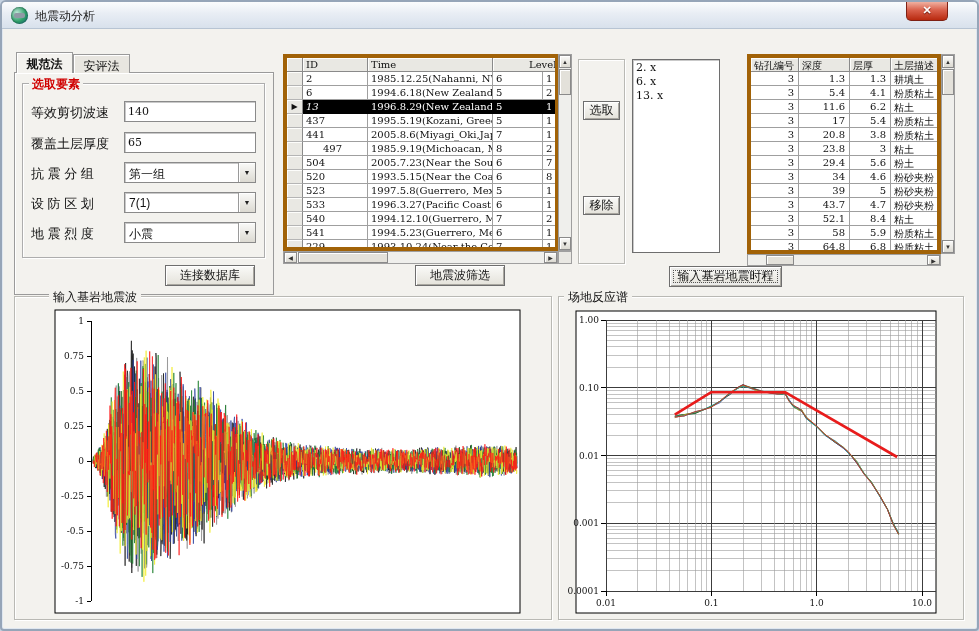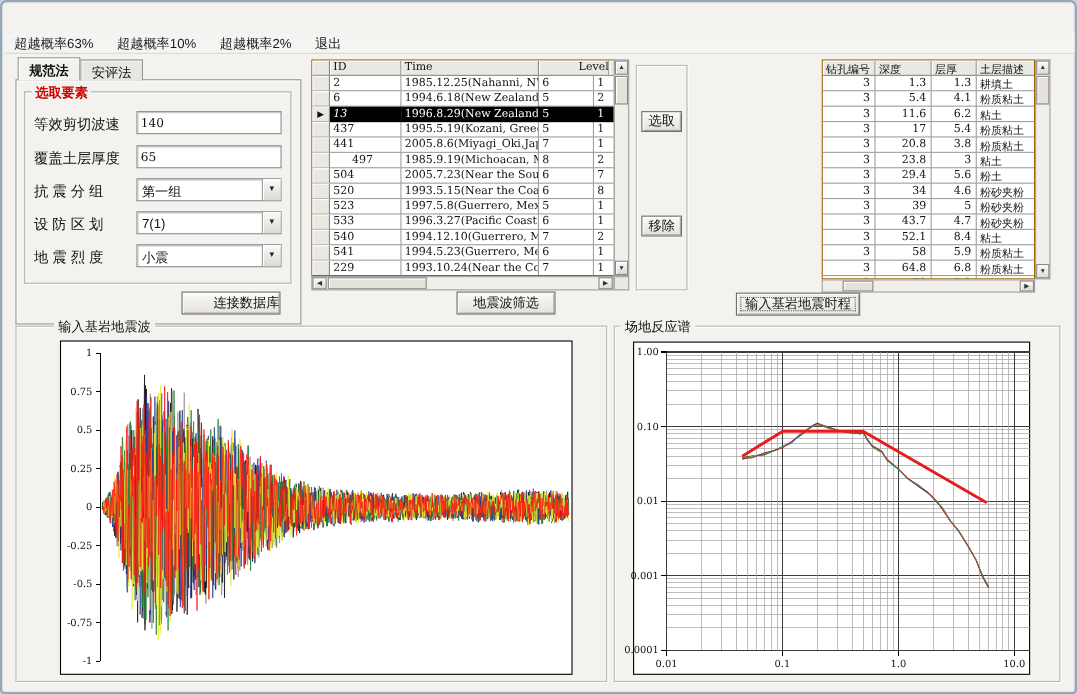--- a/index.html
+++ b/index.html
@@ -34,21 +34,21 @@
   .gbox{position:absolute;border:1px solid #adadad;box-shadow:inset 1px 1px 0 #fff, 1px 1px 0 #fff;}
   .gbox-label{position:absolute;background:#f3f2ee;padding:0 3px;font-size:12px;}
   .flabel{position:absolute;font-size:13px;color:#111;white-space:nowrap;}
   
   .tab{position:absolute;border:1px solid #9a9a9a;border-bottom:none;background:#f3f2ee;
     box-shadow:inset 1px 1px 0 #fff;text-align:center;font-size:12px;padding-top:3px;}
   .tab.active{font-weight:bold;z-index:3;}
   .tab.inactive{background:#e8e6e0;z-index:1;}
   .tabpage{position:absolute;border:1px solid #9a9a9a;box-shadow:inset 1px 1px 0 #fff;background:#f3f2ee;}
   
-  .grid{position:absolute;background:#fff;border:1px solid #a16207;overflow:hidden;
+  .grid{position:absolute;background:#fff;border:4px solid #a16207;overflow:hidden;
     font-family:"DejaVu Serif",serif;font-size:10px;}
   .hrow,.trow{display:flex;white-space:nowrap;}
   .hcell{flex:none;height:14px;background:#e9e8e3;border-right:1px solid #8a8a8a;border-bottom:1px solid #8a8a8a;
     box-shadow:inset 1px 1px 0 #fdfdfb;padding:1px 2px 0 3px;overflow:hidden;}
   .hsel{flex:none;height:14px;background:#e9e8e3;border-right:1px solid #8a8a8a;border-bottom:1px solid #8a8a8a;box-shadow:inset 1px 1px 0 #fdfdfb;}
   .tsel{flex:none;background:#e9e8e3;border-right:1px solid #8a8a8a;border-bottom:1px solid #b5b5b5;
     box-shadow:inset 1px 1px 0 #fdfdfb;text-align:center;font-size:8px;line-height:13px;color:#111;}
   .tcell{flex:none;height:14px;border-right:1px solid #9f9f9f;border-bottom:1px solid #9f9f9f;
     padding:1px 2px 0 3px;overflow:hidden;color:#111;}
   .tcell.num{text-align:right;padding-right:4px;}
@@ -67,27 +67,28 @@
   .chartbox{position:absolute;background:#f3f2ee;border:1px solid #b9b9b4;box-shadow:inset 1px 1px 0 #fff,1px 1px 0 #fff;}
   .chart-legend{position:absolute;top:-8px;background:#f3f2ee;padding:0 4px;font-size:12px;z-index:2;}
   svg{position:absolute;left:0;top:0;}
   .transfer-frame{position:absolute;border:1px solid #b9b9b4;box-shadow:inset 1px 1px 0 #fff,1px 1px 0 #fff;}
 </style>
 </head>
 <body>
 
 <div class="window">
 
-
-  <div class="menubar">
-    <span class="menu-item">超越概率63%</span>
-    <span class="menu-item">超越概率10%</span>
-    <span class="menu-item">超越概率2%</span>
-    <span class="menu-item">退出</span>
-  </div>
+  <div class="titlebar">
+    <span class="app-icon"></span>
+    <span class="title-text">地震动分析</span>
+    <div class="close-btn">
+      <span>✕</span>
+    </div>
+  </div>
+
 
   <div class="tab active" style="left:14px;top:50px;width:57px;height:21px;">规范法</div>
   <div class="tab inactive" style="left:71px;top:52px;width:57px;height:19px;">安评法</div>
   <div class="tabpage" style="left:12px;top:70px;width:260px;height:223px;"></div>
 
   <div class="gbox" style="left:20px;top:81px;width:243px;height:175px;"></div>
   <div class="gbox-label" style="left:27px;top:74px;color:#d00000;font-weight:bold;">选取要素</div>
 
   <div class="flabel" style="left:29px;top:102px;text-align:center;">等效剪切波速</div>
   <input class="tbox" style="left: 122px; top: 99px; width: 132px;" value="140">
@@ -106,21 +107,21 @@
     <span class="val">7(1)</span>
     <span class="drop">▼</span>
   </div>
 
   <div class="flabel" style="left:29px;top:223px;">地 震 烈 度</div>
   <div class="combo" style="left:122px;top:220px;width:132px;">
     <span class="val">小震</span>
     <span class="drop">▼</span>
   </div>
 
-  <div class="btn" style="left:163px;top:263px;width:90px;height:21px;line-height:19px;text-align:right;">连接数据库</div>
+  <div class="btn" style="left:163px;top:263px;width:90px;height:21px;line-height:19px;">连接数据库</div>
 
   <div class="grid" style="left:281px;top:52px;width:276px;height:197px;">
     <div class="hrow">
       <div class="hsel" style="width:16px;"></div>
       <span style="display:flex;">
           <div class="hcell" style="width: 65px;">ID</div>
           <div class="hcell" style="width: 125px;">Time</div>
           <div class="hcell" style="width: 64px; padding-left: 36px;">Level</div>
           <div class="hcell" style="width: 19px;">I</div>
         </span>
@@ -230,20 +231,25 @@
     <div class="sb-btn" style="right:0;top:0;width:13px;height:11px;font-size:6px;line-height:11px;">▶</div>
   </div>
   <div class="corner" style="left:556px;top:249px;width:14px;height:13px;border:1px solid #9f9f9f;"></div>
 
   <div class="btn" style="left:413px;top:263px;width:90px;height:21px;line-height:19px;">地震波筛选</div>
 
   <div class="transfer-frame" style="left:576px;top:57px;width:47px;height:205px;"></div>
   <div class="btn" style="left:581px;top:99px;width:37px;height:19px;line-height:17px;">选取</div>
   <div class="btn" style="left:581px;top:194px;width:37px;height:19px;line-height:17px;">移除</div>
 
+  <div class="listbox" style="left:630px;top:57px;width:88px;height:194px;">
+      <div class="li">2. x</div>
+      <div class="li">6. x</div>
+      <div class="li">13. x</div>
+    </div>
 
   <div class="grid" style="left:745px;top:52px;width:194px;height:200px;">
     <div class="hrow" style="display:flex;">
         <div class="hcell" style="width: 48px;">钻孔编号</div>
         <div class="hcell" style="width: 51px;">深度</div>
         <div class="hcell" style="width: 41px;">层厚</div>
         <div class="hcell" style="width: 54px;">土层描述</div>
       </div>
     <div>
         <div class="trow">

